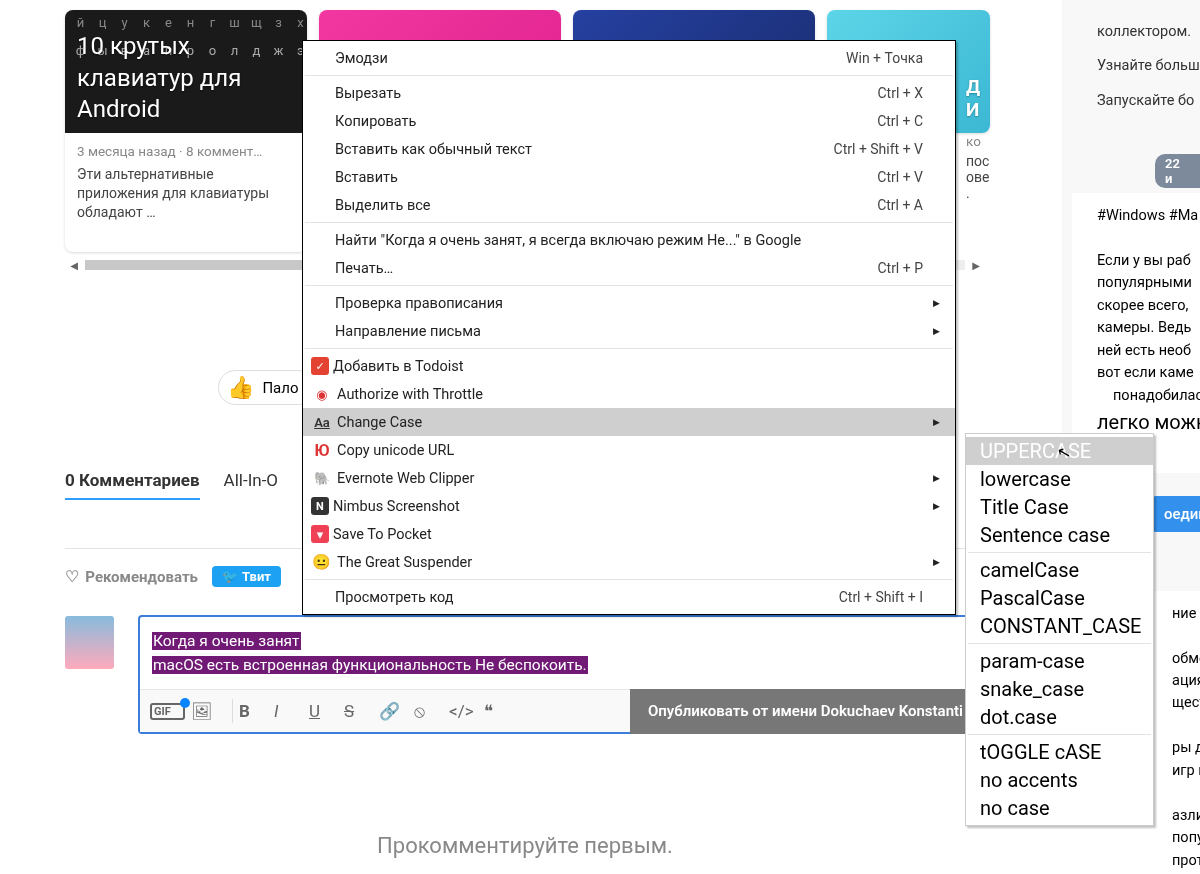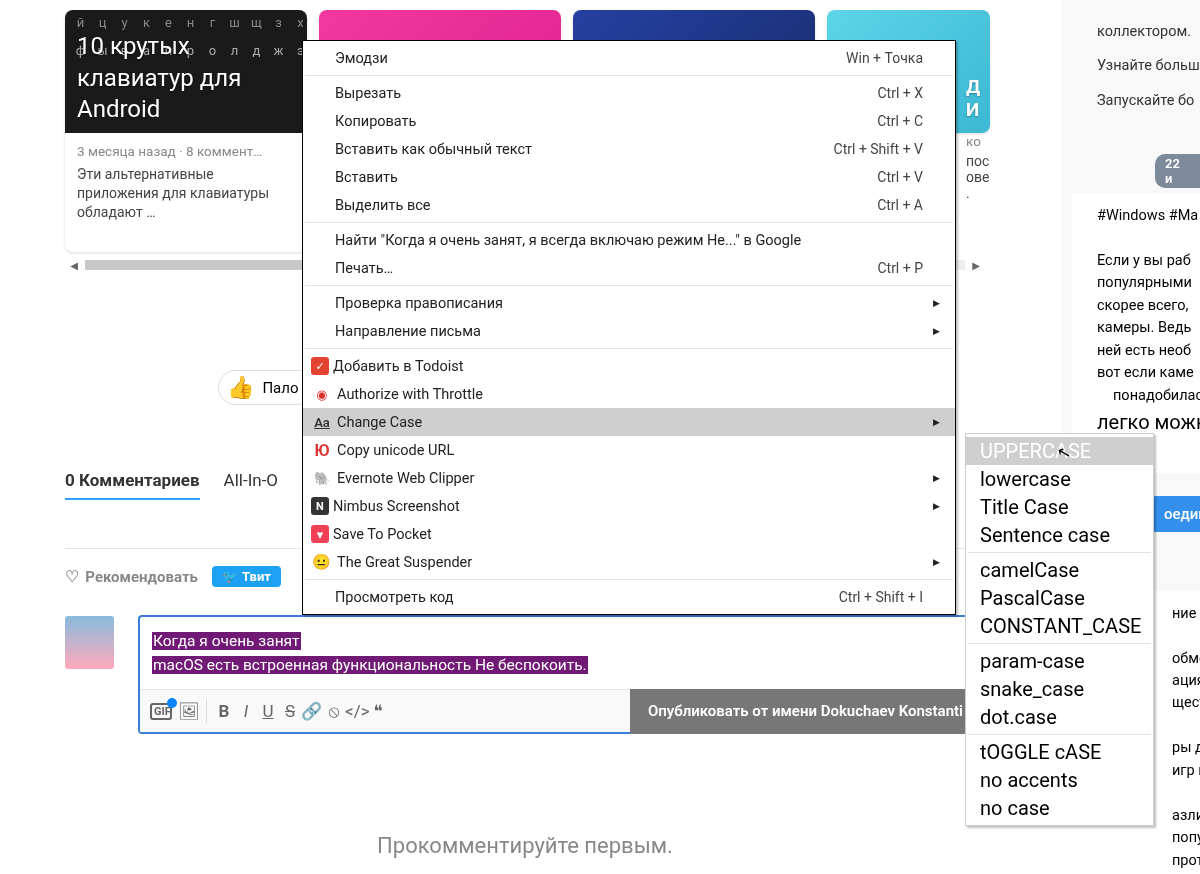--- a/index.html
+++ b/index.html
@@ -33,21 +33,21 @@
 .divider{position:absolute;left:65px;top:548px;width:920px;height:1px;background:#e3e3e3}
 .comment-actions{position:absolute;left:65px;top:566px;display:flex;gap:14px;align-items:center;font-size:15px}
 .recommend{display:flex;align-items:center;gap:6px;color:#888;font-weight:700}
 .heart{color:#999;font-size:16px}
 .tweet-btn{background:#1da1f2;color:#fff;border-radius:4px;padding:3px 10px;font-size:13px;font-weight:700;display:flex;align-items:center;gap:4px}
 .avatar{position:absolute;left:65px;top:616px;width:49px;height:53px;border-radius:3px;background:linear-gradient(#8bd,#fab)}
 .editor{position:absolute;left:138px;top:615px;width:845px;border:2px solid #3b7dd8;border-radius:4px}
 .editor-text{padding:12px;font-size:15.5px;line-height:1.55}
 .hl{background:#701a75;color:#fff;padding:0 1px}
 .toolbar{display:flex;align-items:center;border-top:1px solid #e6e6e6;height:43px;background:#f9f9f9}
-.tb-icon{width:22px;text-align:center;color:#666;font-size:17px}
+.tb-icon{width:35px;color:#666;font-size:17px}
 .tb-icon.gif{font-size:11px;border:2px solid #666;border-radius:3px;padding:0 2px;margin:0 6px 0 10px;font-weight:bold;position:relative}
 .gif-dot{position:absolute;top:-7px;right:-7px;width:10px;height:10px;background:#0a84ff;border-radius:50%}
 .tb-sep{width:1px;height:24px;background:#ddd;margin:0 6px}
 .publish{margin-left:auto;background:#777;color:#fff;padding:0 18px;height:45px;display:flex;align-items:center;font-size:15px;font-weight:600}
 .first-comment{position:absolute;left:65px;top:833px;width:920px;text-align:center;color:#888;font-size:22px}
 .sidebar{position:absolute;left:1062px;top:0;width:138px;height:874px;background:#f8f8f8;padding:16px 0 0 0}
 .sb-text{font-size:14.5px;color:#333;padding:0 0 14px 35px;line-height:1.4;white-space:nowrap}
 .sb-block{background:#fff;margin:8px 0 0 10px;padding:12px 0 12px 25px}
 .badge{position:absolute;left:1155px;top:154px;background:#7d8a9b;color:#fff;border-radius:10px 0 0 10px;padding:2px 10px;font-size:13px;font-weight:600}
 .join-btn{position:absolute;left:1150px;top:496px;background:#3390ec;color:#fff;padding:9px 14px;font-size:15px;border-radius:6px 0 0 6px;font-weight:500}

